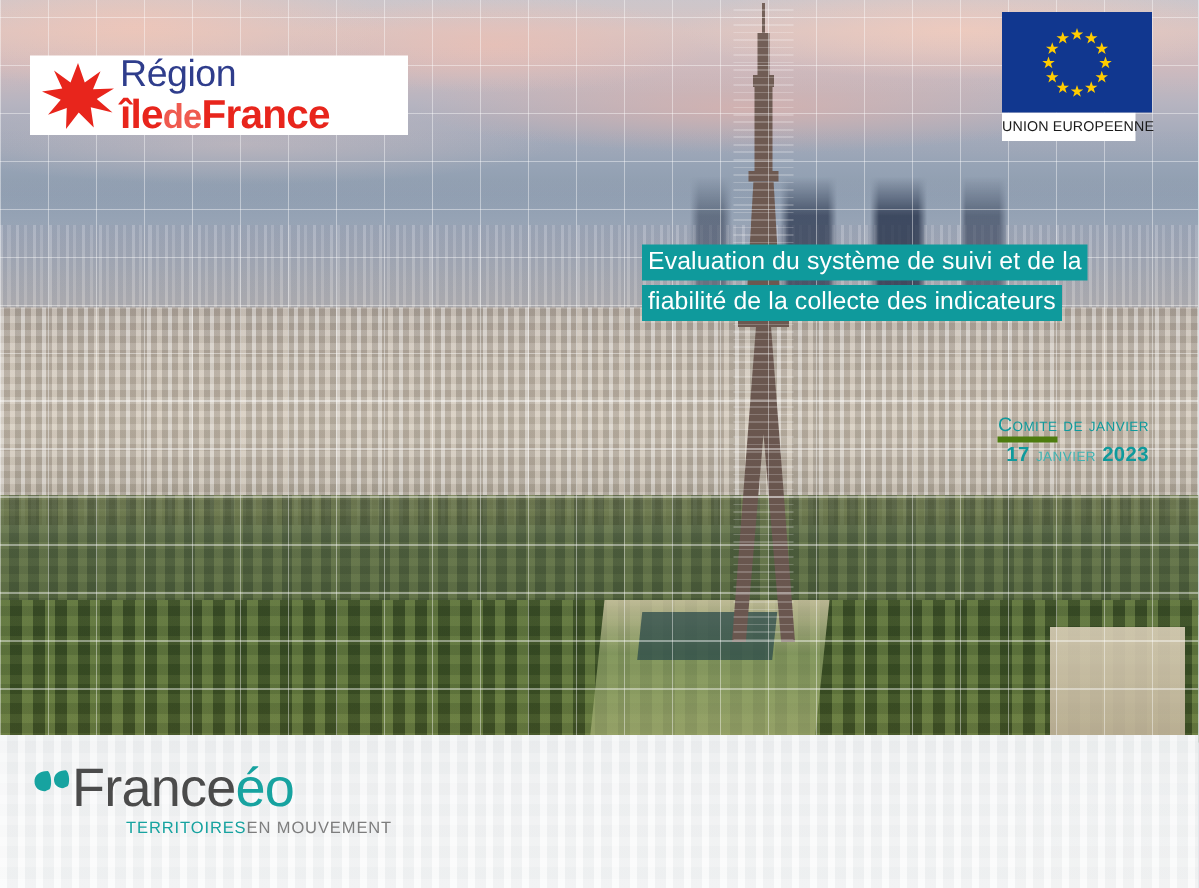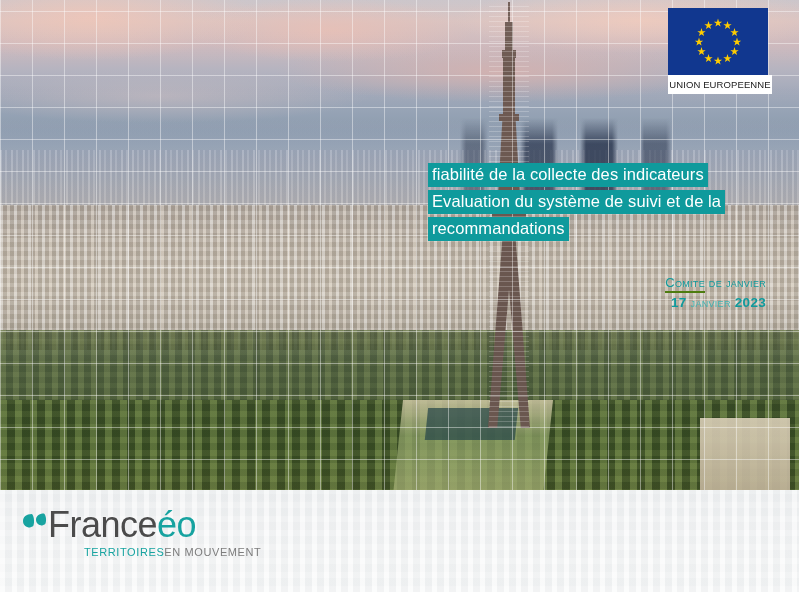--- a/index.html
+++ b/index.html
@@ -191,22 +191,22 @@
   }
   .idf-ile .de{color:#ef5a4f;font-weight:bold;font-size:23px;}
 
   
   .eu-logo{position:absolute;left:668px;top:8px;width:100px;height:88px;}
   .eu-flag{
     position:relative;width:100px;height:67px;background:#11378f;
     display:flex;align-items:center;justify-content:center;
   }
   .eu-label{
-    width:104px;height:19px;background:#ffffff;color:#1b1b1b;
-    font-size:9.5px;line-height:19px;text-align:center;letter-spacing:.1px;
+    width:89px;height:19px;background:#ffffff;color:#1b1b1b;
+    font-size:9.5px;line-height:19px;text-align:left;letter-spacing:.1px;
     font-family:"Liberation Sans","DejaVu Sans",sans-serif;white-space:nowrap;
   }
 
   
   .title-block{position:absolute;left:428px;top:163px;width:360px;}
   .title-line{
     display:inline-block;background:#0f9a9c;color:#ffffff;
     font-size:16.5px;line-height:21px;padding:1px 4px 2px 4px;
     margin-bottom:3px;white-space:nowrap;letter-spacing:.1px;
     font-family:"Liberation Sans","DejaVu Sans",sans-serif;
@@ -214,21 +214,21 @@
   .title-lines{display:block;}
   .title-lines > span{display:block;}
 
   
   .meta{position:absolute;right:33px;top:275px;text-align:right;line-height:1.25;}
   .meta-comite{
     font-size:13px;color:#0f9a9c;font-variant:small-caps;letter-spacing:.3px;white-space:nowrap;
     font-family:"Liberation Sans","DejaVu Sans",sans-serif;
   }
   .meta-comite .u{
-    border-bottom:2px solid #4d7c0f;padding-bottom:1px;
+    border-bottom:4px solid #4d7c0f;padding-bottom:1px;
   }
   .meta-date{
     margin-top:4px;font-size:13.5px;color:#0f9a9c;font-variant:small-caps;
     letter-spacing:.3px;white-space:nowrap;
   }
   .meta-date b{font-weight:bold;}
   .meta-date .mid{font-weight:normal;color:#3fb3b2;}
 
   
   .teriteo{position:absolute;left:22px;top:505px;width:230px;height:62px;}
@@ -272,20 +272,31 @@
       <div class="mesh"></div>
     </div>
 
     <div class="photo-shade"></div>
   </div>
 
   <div class="grid"></div>
 
   <div class="bottom-band"></div>
 
+  <div class="idf-logo">
+    <span class="idf-star">
+      <svg width="52" height="48" viewBox="0 0 52 48" aria-hidden="true">
+        <path d="M26 2 L30.5 15 L41 7.5 L36 19.5 L50 19 L38.5 26 L49 35 L34.5 31.5 L36.5 45 L26.5 35 L18 46 L18.5 32 L6 36.5 L14.5 26.5 L2 21 L15.5 19 L10 7 L21 15 Z" fill="#e8251c"></path>
+      </svg>
+    </span>
+    <span class="idf-words">
+      <span class="idf-region">Région</span>
+      <span class="idf-ile"><span>île</span><span class="de">de</span><span>France</span></span>
+    </span>
+  </div>
 
   <div class="eu-logo">
     <div class="eu-flag">
       <svg width="72" height="52" viewBox="0 0 72 52" aria-hidden="true">
         <g fill="#ffcc00">
           <g id="s">
               <polygon points="0,-4.4 1.03,-1.36 4.18,-1.36 1.63,0.52 2.59,3.56 0,1.7 -2.59,3.56 -1.63,0.52 -4.18,-1.36 -1.03,-1.36" transform="translate(36,7)"></polygon>
             </g>
           <polygon points="0,-4.4 1.03,-1.36 4.18,-1.36 1.63,0.52 2.59,3.56 0,1.7 -2.59,3.56 -1.63,0.52 -4.18,-1.36 -1.03,-1.36" transform="translate(45.5,9.5)"></polygon>
           <polygon points="0,-4.4 1.03,-1.36 4.18,-1.36 1.63,0.52 2.59,3.56 0,1.7 -2.59,3.56 -1.63,0.52 -4.18,-1.36 -1.03,-1.36" transform="translate(52.5,16.5)"></polygon>
@@ -299,23 +310,22 @@
           <polygon points="0,-4.4 1.03,-1.36 4.18,-1.36 1.63,0.52 2.59,3.56 0,1.7 -2.59,3.56 -1.63,0.52 -4.18,-1.36 -1.03,-1.36" transform="translate(19.5,16.5)"></polygon>
           <polygon points="0,-4.4 1.03,-1.36 4.18,-1.36 1.63,0.52 2.59,3.56 0,1.7 -2.59,3.56 -1.63,0.52 -4.18,-1.36 -1.03,-1.36" transform="translate(26.5,9.5)"></polygon>
         </g>
       </svg>
     </div>
     <div class="eu-label">UNION EUROPEENNE</div>
   </div>
 
   <div class="title-block">
     <span class="title-lines">
+      <span><span class="title-line">Evaluation du système de suivi et de la</span></span>
       <span><span class="title-line">fiabilité de la collecte des indicateurs</span></span>
-      <span><span class="title-line">Evaluation du système de suivi et de la</span></span>
-      <span><span class="title-line">recommandations</span></span>
     </span>
   </div>
 
   <div class="meta">
     <div class="meta-comite"><span class="u">Comite</span><span> de janvier</span></div>
     <div class="meta-date"><b>17</b> <span class="mid">janvier</span> <b>2023</b></div>
   </div>
 
   <div class="teriteo">
     <span class="teriteo-quotes">

